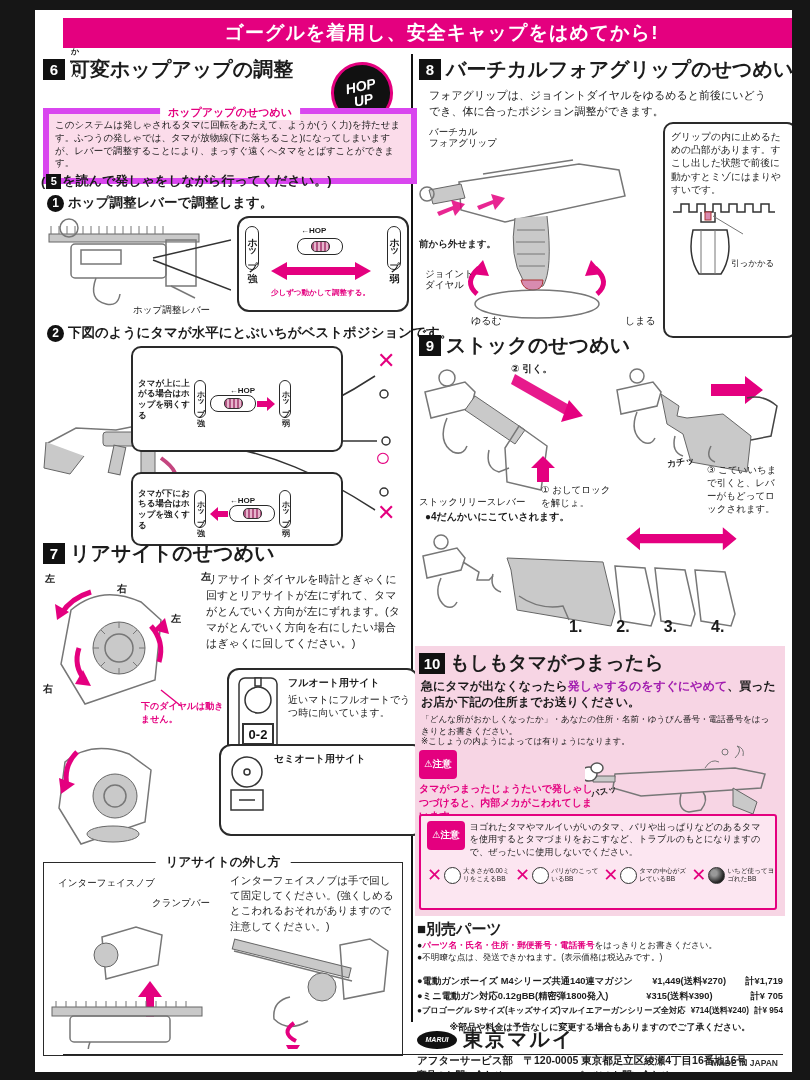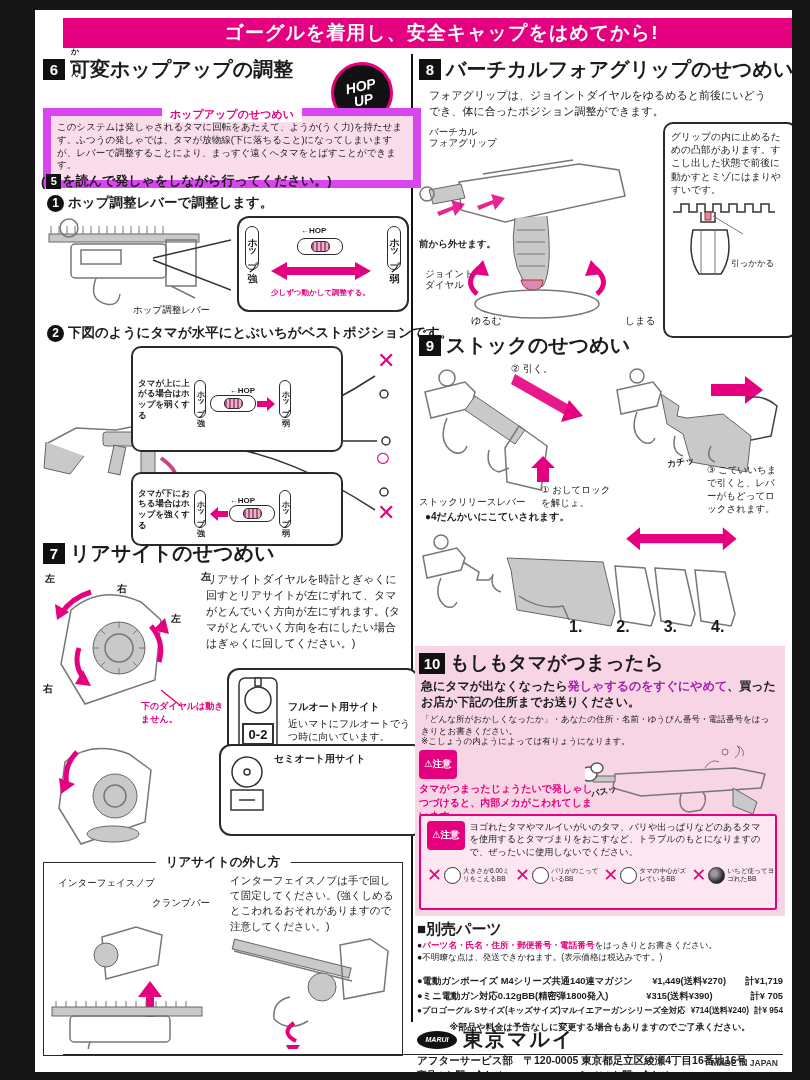--- a/index.html
+++ b/index.html
@@ -4,21 +4,21 @@
 <style>
   html,body{margin:0;padding:0;background:#161616;}
   body{width:810px;height:1080px;position:relative;font-family:"Liberation Sans","DejaVu Sans",sans-serif;color:#1c1c1c;}
   .page{position:absolute;left:35px;top:10px;width:757px;height:1062px;background:#ffffff;overflow:hidden;}
   .abs{position:absolute;}
   .banner{left:28px;top:8px;width:757px;height:30px;background:#e4007f;color:#fff;font-weight:bold;font-size:19px;display:flex;align-items:center;justify-content:center;letter-spacing:1px;}
   .numbox{display:inline-flex;align-items:center;justify-content:center;background:#111;color:#fff;font-weight:bold;width:22px;height:21px;font-size:15px;margin-right:5px;flex:0 0 auto;}
   .sec-title{font-size:20px;font-weight:bold;display:flex;align-items:center;white-space:nowrap;}
   .furigana{font-size:8px;font-weight:bold;}
   .cnum{display:inline-flex;align-items:center;justify-content:center;background:#111;color:#fff;border-radius:50%;width:17px;height:17px;font-size:12px;font-weight:bold;margin-right:4px;flex:0 0 auto;}
-  .infobox{border:8px solid #d946ef;background:#fbdcea;font-size:9.5px;line-height:1.35;padding:5px 6px 4px;}
+  .infobox{border:6px solid #d946ef;background:#fbdcea;font-size:9.5px;line-height:1.35;padding:5px 6px 4px;}
   .infobox .ttl{position:absolute;top:-9px;left:50%;transform:translateX(-50%);background:#fff;color:#e4007f;font-weight:bold;font-size:11px;padding:0 8px;white-space:nowrap;}
   .callout{border:2px solid #2a2a2a;border-radius:12px;background:#fff;}
   .vpill{writing-mode:vertical-rl;text-orientation:upright;border:1.5px solid #2a2a2a;border-radius:9px;font-size:10px;font-weight:bold;padding:4px 1px;line-height:1;display:inline-block;}
   .slider{width:44px;height:15px;border:1.5px solid #2a2a2a;border-radius:8px;position:relative;background:#fff;}
   .slider .knob{position:absolute;left:13px;top:2px;width:17px;height:9px;border-radius:5px;background:#d88bb0;border:1px solid #333;background-image:repeating-linear-gradient(90deg,#b35584 0 2px,#e7b6cd 2px 4px);}
   .hoplabel{font-size:8px;font-weight:bold;}
   .pinknote{font-size:7.5px;color:#e4007f;font-weight:bold;}
   .step{font-size:13.5px;font-weight:bold;display:flex;align-items:center;}
   .bodytext{font-size:11px;line-height:1.45;}
   .mark-x{color:#e4007f;font-weight:bold;font-size:22px;line-height:1;}
@@ -201,21 +201,21 @@
     <div style="flex:0 0 aupx;">
       <svg width="46" height="78">
         <rect x="4" y="2" width="38" height="74" rx="6" class="oline" style="stroke:#333"></rect>
         <circle cx="23" cy="24" r="13" class="oline" style="stroke:#333"></circle>
         <path d="M20 2 h6 v8 h-6 z" fill="#fff" stroke="#333" stroke-width="1.5"></path>
         <rect x="8" y="48" width="30" height="20" fill="#fff" stroke="#333" stroke-width="2"></rect>
         <text x="23" y="63" text-anchor="middle" font-size="13" font-weight="bold" fill="#111">0-2</text>
       </svg>
     </div>
     <div style="font-size:10px;line-height:1.3;">
-      <div style="font-weight:bold;margin-bottom:4px;margin-top:24px;">フルオート用サイト</div>
+      <div style="font-weight:bold;margin-bottom:4px;">フルオート用サイト</div>
       <div>近いマトにフルオートでうつ時に向いています。</div>
     </div>
   </div>
 
   <div class="abs" style="left:6px;top:722px;width:364px;height:120px;">
     <svg width="160" height="118">
       <path d="M24 30 q26 -22 64 -8 l22 16 l-6 52 l-64 22 l-22 -36 z" class="oline"></path>
       <circle cx="74" cy="64" r="22" class="ofill"></circle>
       <circle cx="74" cy="64" r="11" class="oline"></circle>
       <path d="M36 20 q-14 14 -10 34" class="pinkline"></path>
@@ -314,21 +314,21 @@
       <path d="M6 32 l40 -10 l10 10 l-4 16 l-40 10 z" class="oline"></path>
       <circle cx="28" cy="18" r="8" class="oline"></circle>
       <path d="M56 36 l50 34 l-10 14 l-50 -34 z" class="ofill"></path>
       <path d="M100 66 l28 20 l-6 44 l-34 -8 l-2 -34 z" class="oline"></path>
       <path d="M70 90 q-4 18 10 22 l10 -4" class="oline"></path>
       <path d="M28 58 q-10 24 6 34 q10 4 14 -6" class="oline"></path>
       <polygon points="96,14 152,46 148,56 92,24" class="pink" style="opacity:.9"></polygon>
       <polygon points="150,40 164,56 142,62" class="pink"></polygon>
       <polygon points="118,122 130,122 130,108 136,108 124,96 112,108 118,108" class="pink"></polygon>
     </svg>
-    <span class="abs" style="left:92px;top:2px;font-size:10px;font-weight:normal;">② 引く。</span>
+    <span class="abs" style="left:92px;top:2px;font-size:10px;font-weight:bold;">② 引く。</span>
     <span class="abs lbl9" style="left:122px;top:124px;width:70px;">① おしてロックを解じょ。</span>
     <span class="abs lbl9" style="left:0px;top:136px;">ストックリリースレバー</span>
     <svg class="abs" style="left:196px;top:0;" width="168" height="120">
       <path d="M2 30 l36 -8 l8 10 l-4 14 l-36 8 z" class="oline"></path>
       <circle cx="22" cy="16" r="7" class="oline"></circle>
       <path d="M46 34 l18 12 l-2 10 l10 2 l36 -4 l28 22 l-4 36 l-56 -10 l-8 -28 l-16 -10 z" class="ofill"></path>
       <path d="M60 76 q-4 16 8 20" class="oline"></path>
       <path d="M22 52 q-8 20 6 30 q8 4 12 -4" class="oline"></path>
       <polygon points="96,24 130,24 130,16 148,30 130,44 130,36 96,36" class="pink"></polygon>
       <path d="M132 38 q16 -4 30 8 l-6 30 l-20 4" class="oline" style="stroke:#444"></path>

